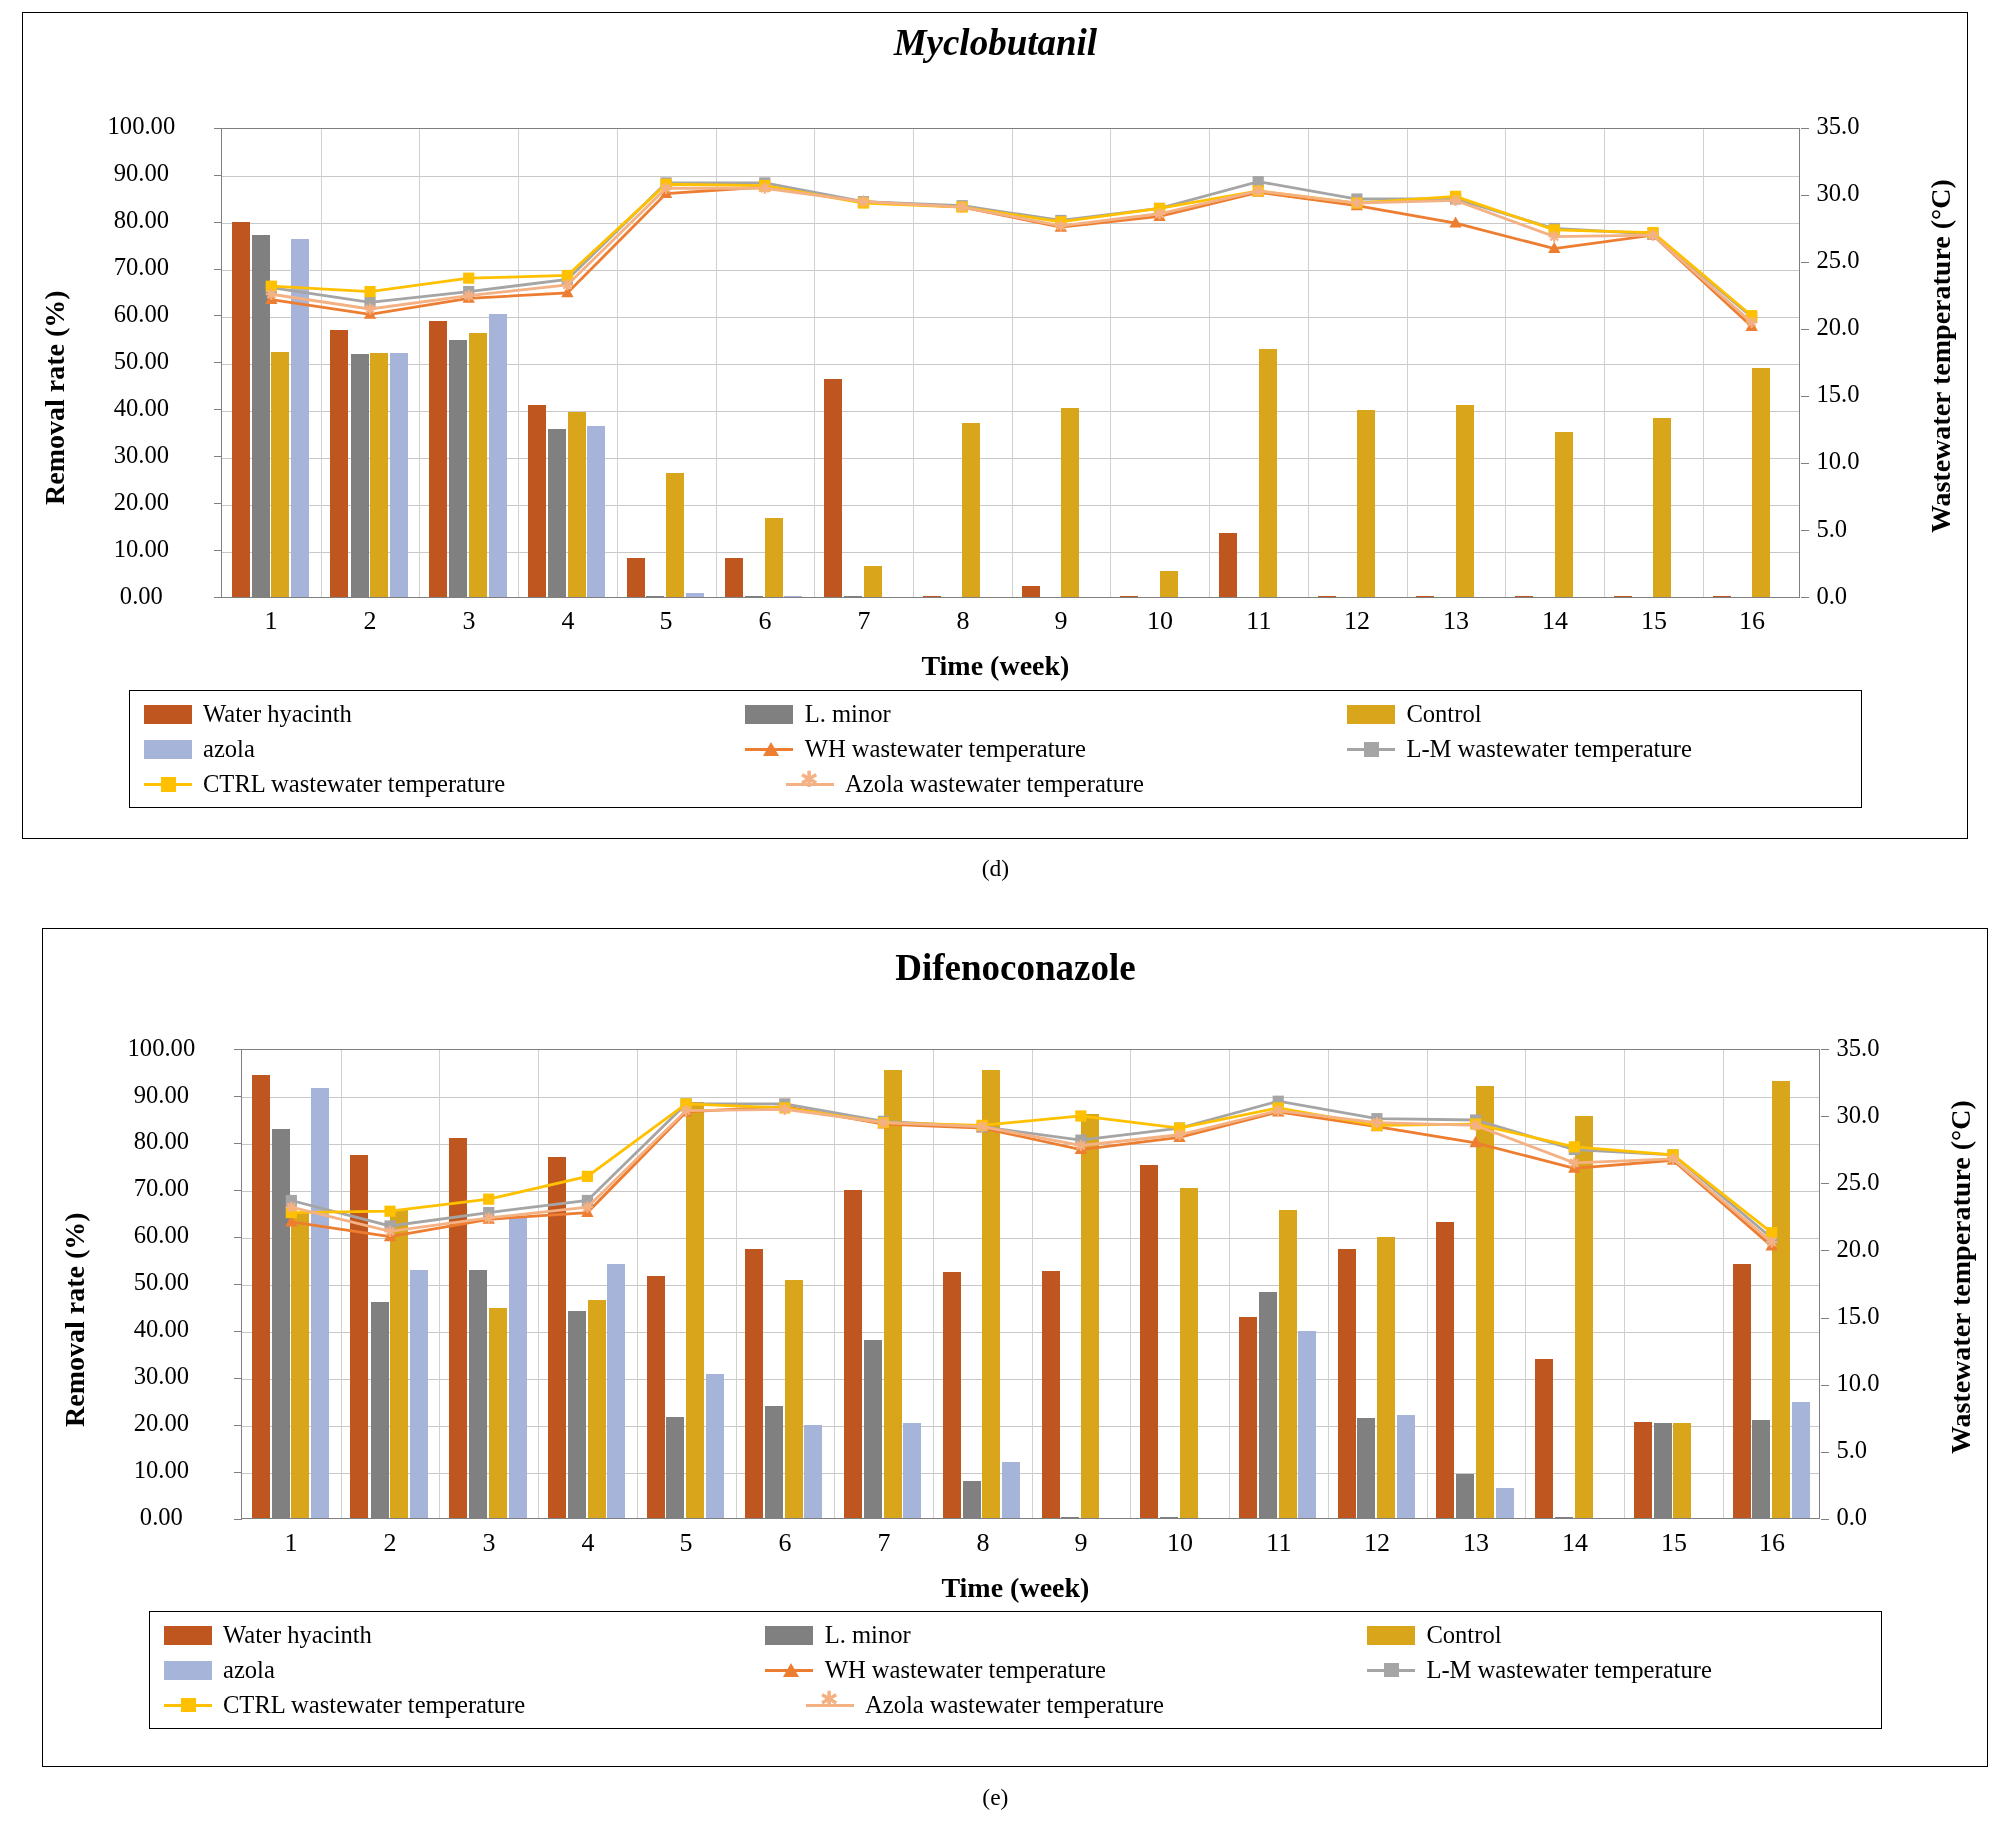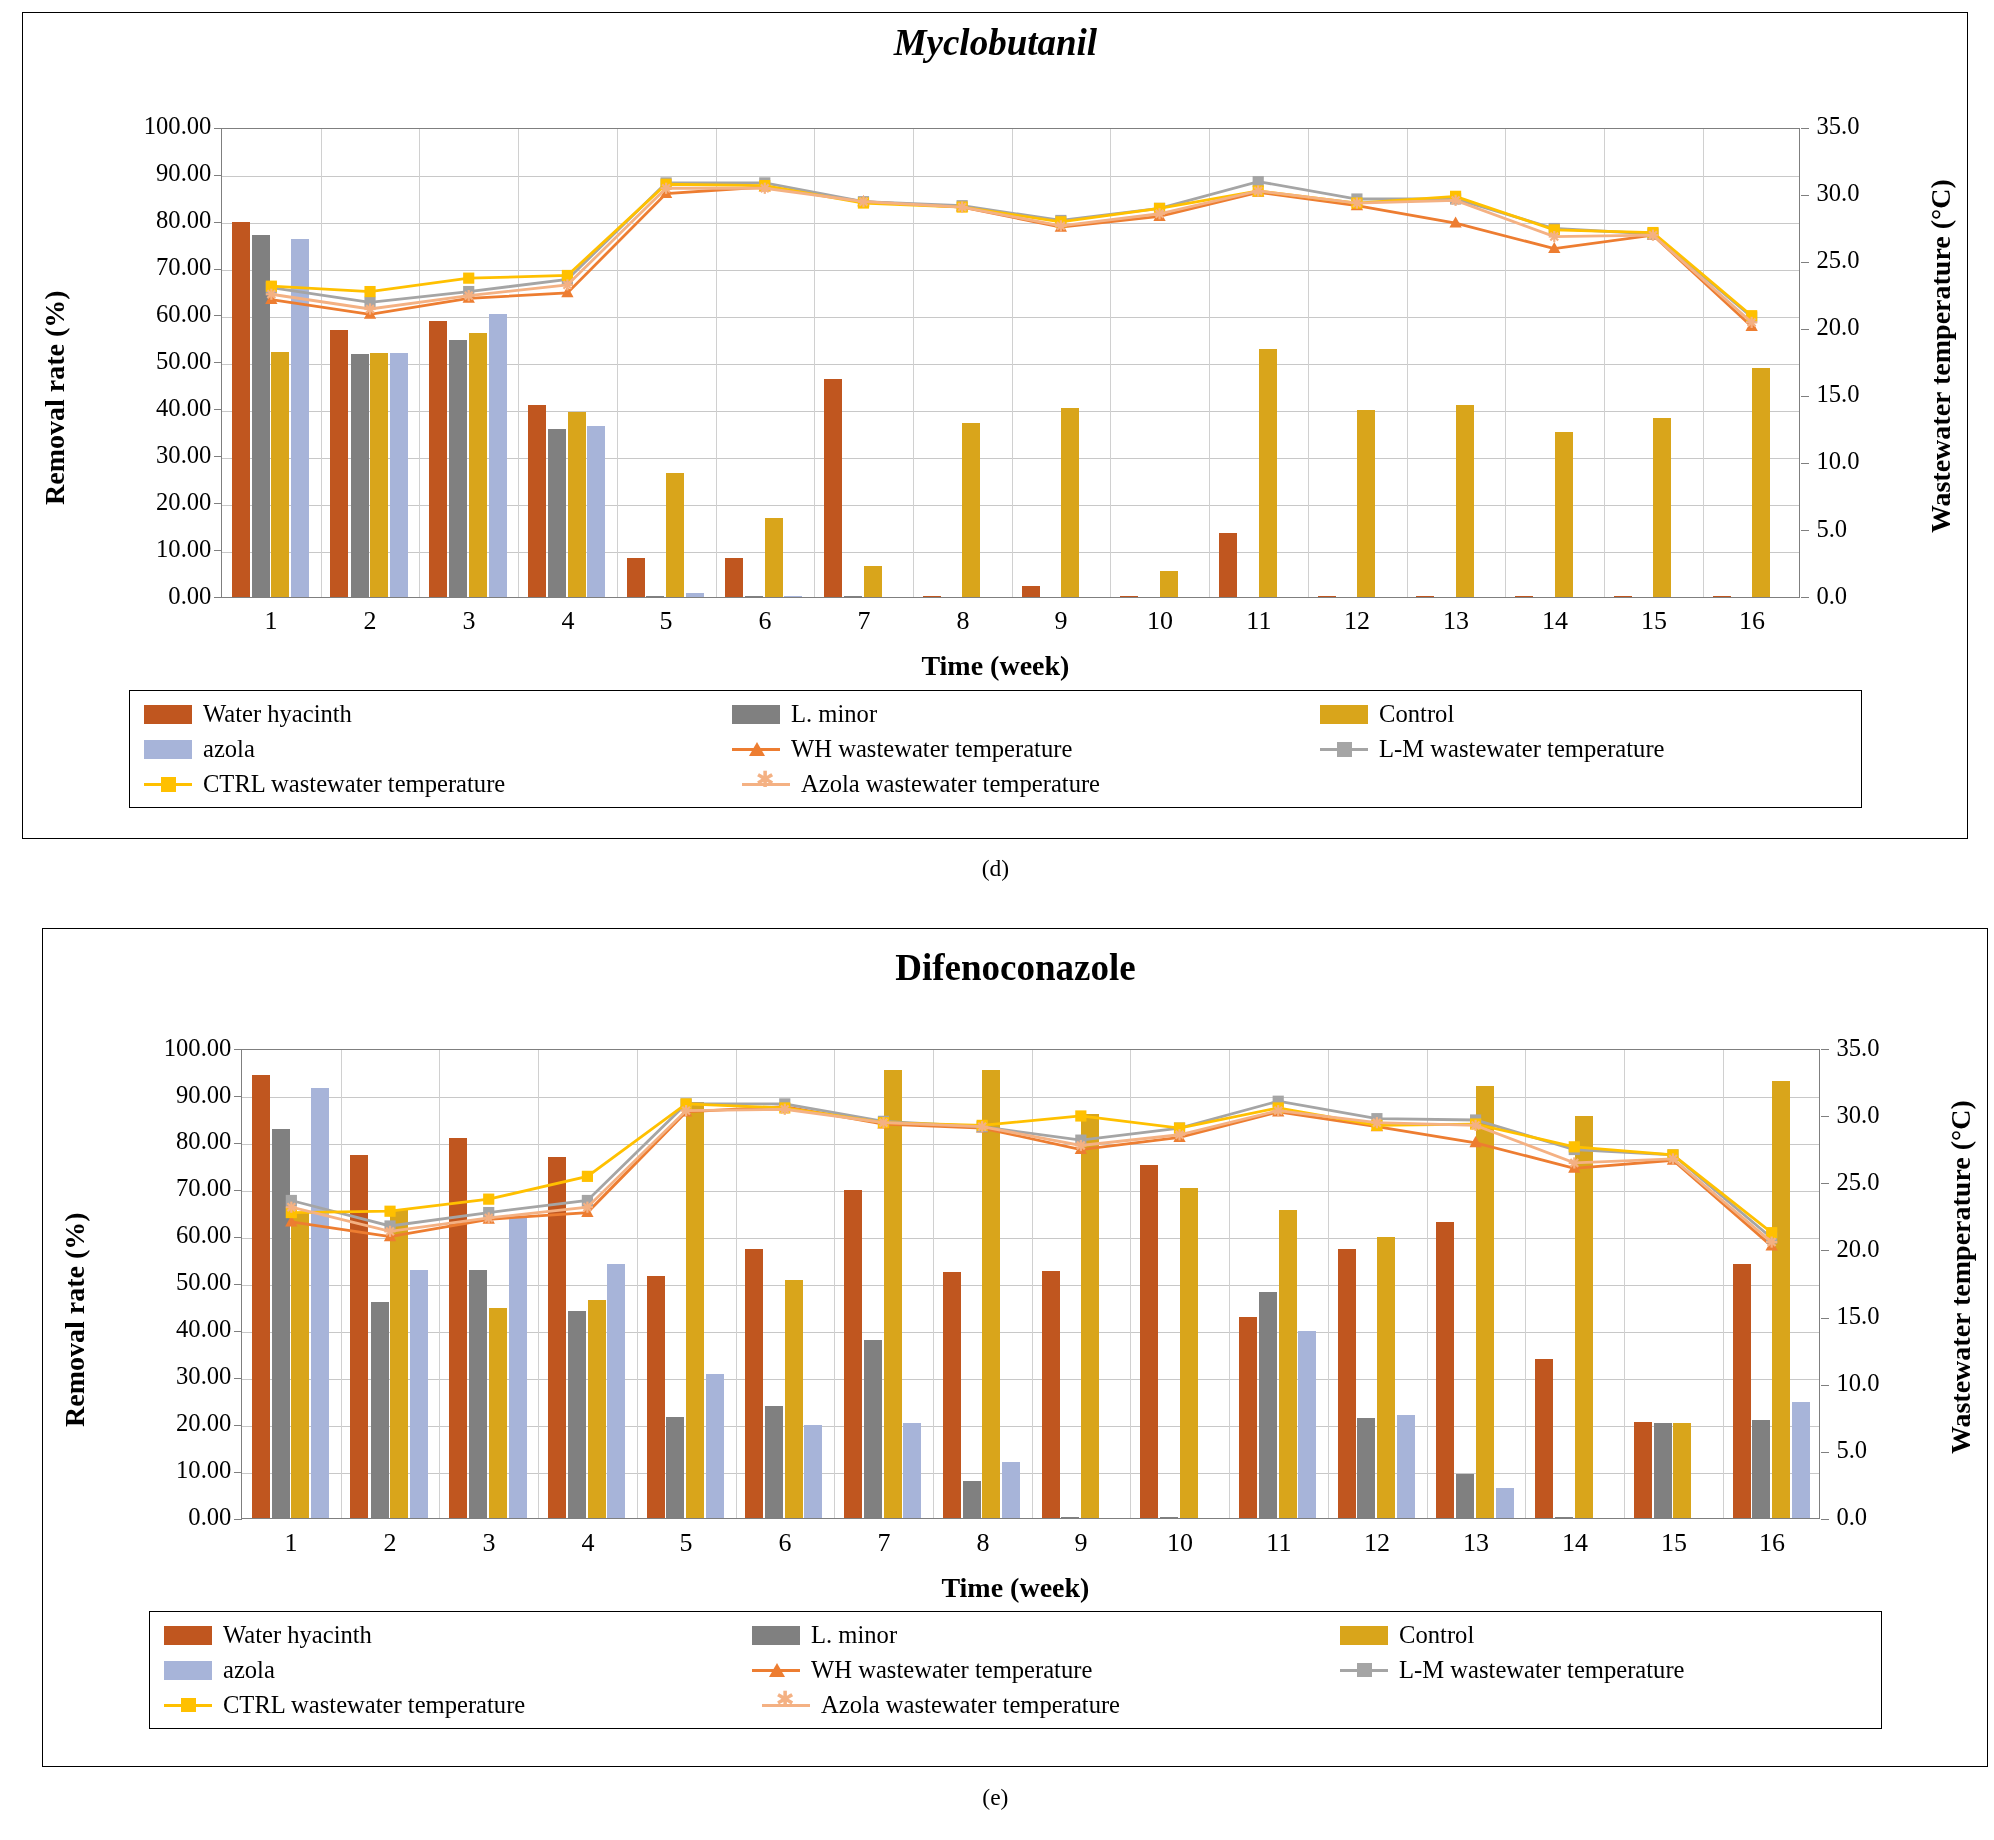--- a/index.html
+++ b/index.html
@@ -15,31 +15,31 @@
   #cap-e{left:22.4px;top:1784px;}
 
   .chart-title{position:absolute;width:100%;text-align:center;font-weight:bold;font-size:37px;letter-spacing:0px;}
 
   .ylabel-left{position:absolute;writing-mode:vertical-rl;transform:rotate(180deg);font-weight:bold;font-size:28px;white-space:nowrap;}
   .ylabel-right{position:absolute;writing-mode:vertical-rl;transform:rotate(180deg);font-weight:bold;font-size:28px;white-space:nowrap;}
   .xlabel{position:absolute;width:100%;text-align:center;font-weight:bold;font-size:28px;}
 
   .plot{position:absolute;box-sizing:border-box;border-left:1.7px solid #7f7f7f;border-right:1.7px solid #7f7f7f;border-bottom:1.7px solid #7f7f7f;border-top:1.7px solid #7f7f7f;}
   .gridline{position:absolute;left:0;right:0;height:1.1px;background:#c8c8c8;}
-  .ytick-l{position:absolute;text-align:right;font-size:24.6px;white-space:nowrap;}
+  .ytick-l{position:absolute;text-align:center;font-size:24.6px;white-space:nowrap;}
   .ytick-r{position:absolute;text-align:left;font-size:24.6px;white-space:nowrap;}
   .xtick{position:absolute;text-align:center;font-size:26px;}
   .tickmark{position:absolute;width:7.8px;height:1.1px;background:#7f7f7f;}
   .vsep{position:absolute;width:1.1px;background:#d0d0d0;top:0;bottom:0;}
 
   .bar{position:absolute;bottom:0;}
   .lineSvg{position:absolute;left:0;top:0;overflow:visible;}
 
   .legend{position:absolute;border:1.7px solid #000;background:#fff;box-sizing:border-box;padding:5.6px 13.4px;}
-  .legend-row{display:flex;}
+  .legend-row{display:flex;gap:44px;}
   .legend-item{display:flex;align-items:center;font-size:24.6px;height:35px;}
   .lg-swatch{width:48px;height:19px;margin-right:11.2px;flex:0 0 auto;}
   .lg-line{width:48px;height:19px;margin-right:11.2px;flex:0 0 auto;position:relative;}
   .lg-line .lh{position:absolute;left:0;right:0;top:8.4px;height:2.8px;}
   .lg-line .mk{position:absolute;left:17.3px;top:2.2px;width:14.5px;height:14.5px;}
   .tri{width:0;height:0;border-left:8.4px solid transparent;border-right:8.4px solid transparent;}
 </style>
 </head>
 <body>
 

